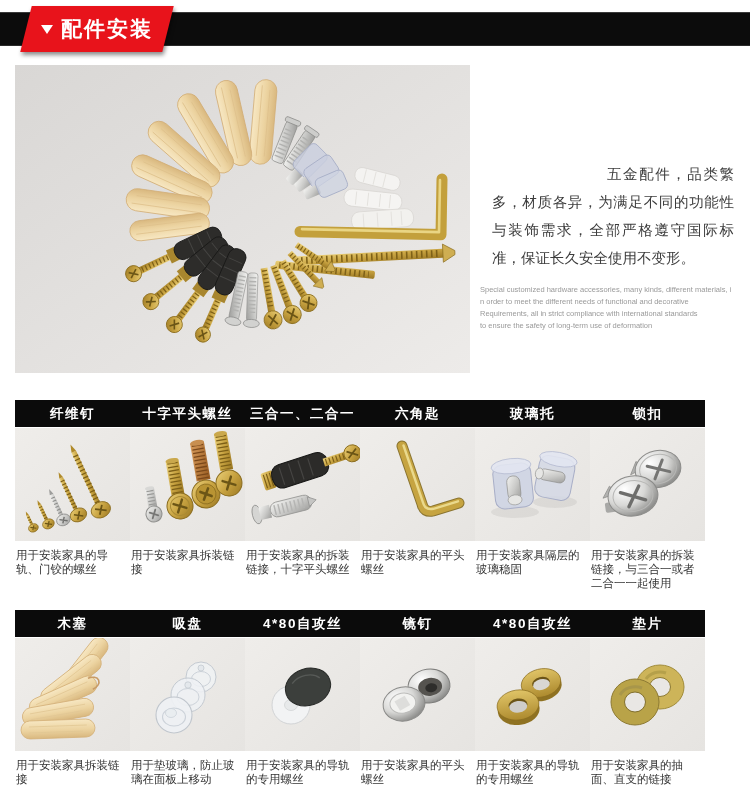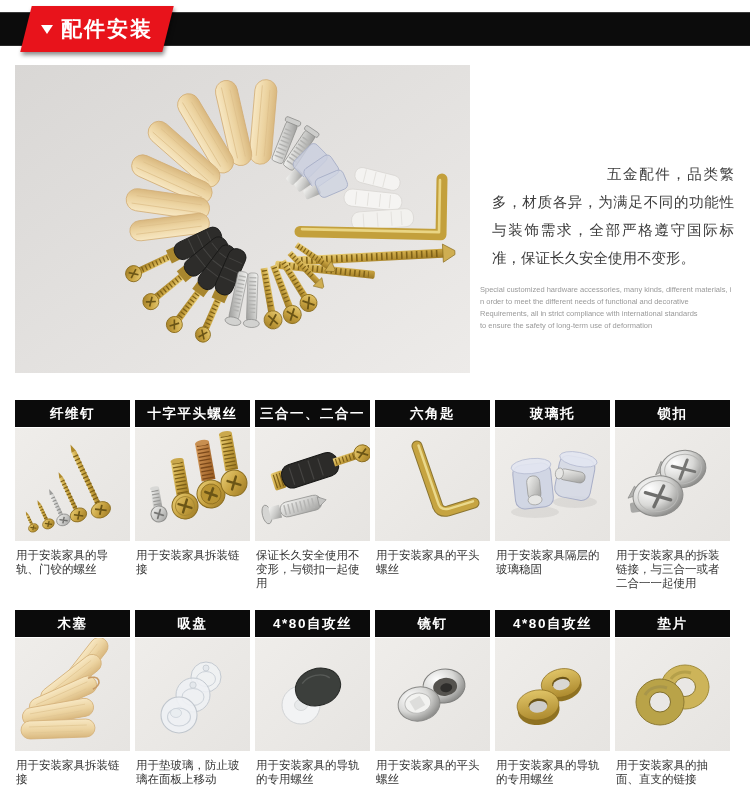--- a/index.html
+++ b/index.html
@@ -22,21 +22,21 @@
   
   .hero-photo { position:absolute; top:65px; left:15px; width:455px; height:308px; }
   .hero-photo svg { display:block; }
   .hero-text { position:absolute; left:480px; top:148px; width:266px; }
   .cn { margin:12px; font-size:14.5px; color:#3c3c3c; line-height:28px;
         text-align:justify; text-indent:115px; }
   .en { margin:0 0 0 0; font-size:7.5px; color:#9a9a9a; line-height:12px; white-space:pre-line; }
 
   
   .grid { position:absolute; left:15px; width:720px; display:grid;
-          grid-template-columns:repeat(6,115px); column-gap:5px; }
+          grid-template-columns:repeat(6,115px); }
   .grid.row1 { top:400px; }
   .grid.row2 { top:610px; }
   .cell { width:115px; }
   .cell-head { height:27px; background:#0b0b0b; color:#fff; font-size:13.5px; font-weight:bold;
                letter-spacing:1.5px; display:flex; align-items:center; justify-content:center;
                white-space:nowrap; }
   .cell-img { height:113px; margin-top:1px; }
   .cell-img svg { display:block; }
   .cell-desc { margin-top:7px; padding:0 1px; font-size:11.5px; color:#333; line-height:14px; }
 </style>
@@ -375,21 +375,21 @@
           </g>
           <g transform="translate(42,79) rotate(-14)">
             <ellipse cx="-31" cy="0" rx="4.5" ry="9.5" fill="#d5d5d3" stroke="#8e8e8c" stroke-width=".8"></ellipse>
             <rect x="-28" y="-6.5" width="11" height="13" fill="url(#g-silver)"></rect>
             <rect x="-17" y="-7.5" width="42" height="15" rx="7" fill="url(#g-silver)" stroke="#959593" stroke-width=".8"></rect>
             <line x1="-13" y1="0" x2="20" y2="0" stroke="#b5b5b3" stroke-width="10" stroke-dasharray="1.5 2.6"></line>
             <polygon points="22,-5 30,0 22,5" fill="#c5c5c3" stroke="#8e8e8c" stroke-width=".7"></polygon>
           </g>
         </svg>
       </div>
-      <div class="cell-desc">保证长久安全使用不变形，与锁扣一起使用</div>
+      <div class="cell-desc">用于安装家具的拆装链接，十字平头螺丝</div>
     </div>
 
     <div class="cell">
       <div class="cell-head">六角匙</div>
       <div class="cell-img">
         <svg viewBox="0 0 115 113" width="115" height="113">
           <rect width="115" height="113" fill="url(#g-cellbg)"></rect>
           <path d="M42,18 L62,76 Q64,85 73,83 L99,75" fill="none" stroke="#8a7430" stroke-width="11" stroke-linecap="round" stroke-linejoin="round"></path>
           <path d="M42,18 L62,76 Q64,85 73,83 L99,75" fill="none" stroke="#c6a441" stroke-width="9" stroke-linecap="round" stroke-linejoin="round"></path>
           <path d="M43.5,17.5 L63,74.5 Q65,82.5 73.5,80.8 L98,73.3" fill="none" stroke="#ead98c" stroke-width="2.4" stroke-linecap="round"></path>

